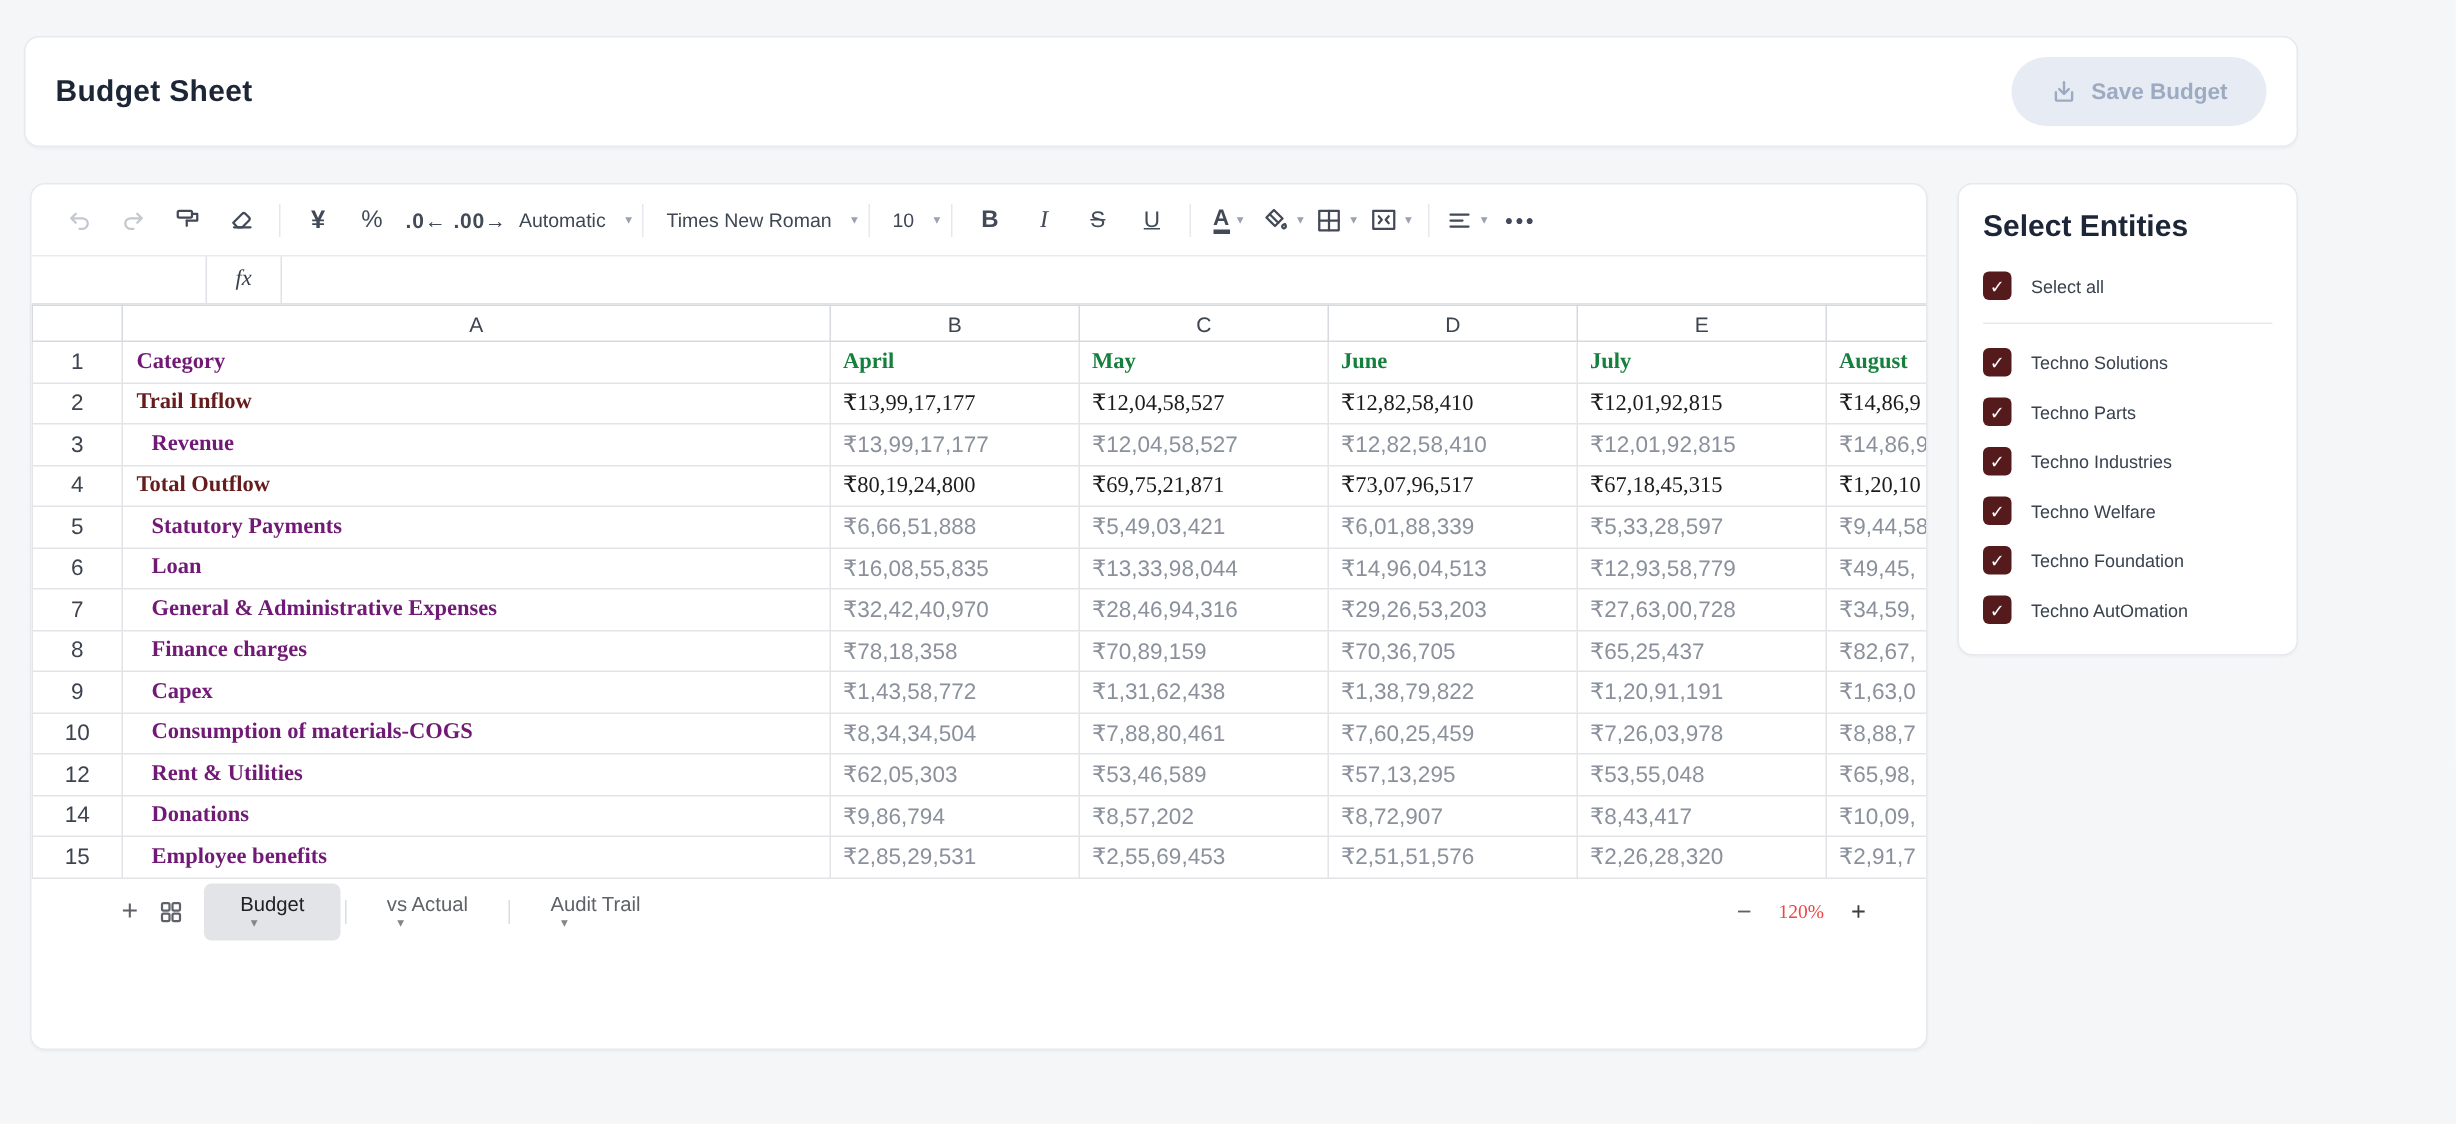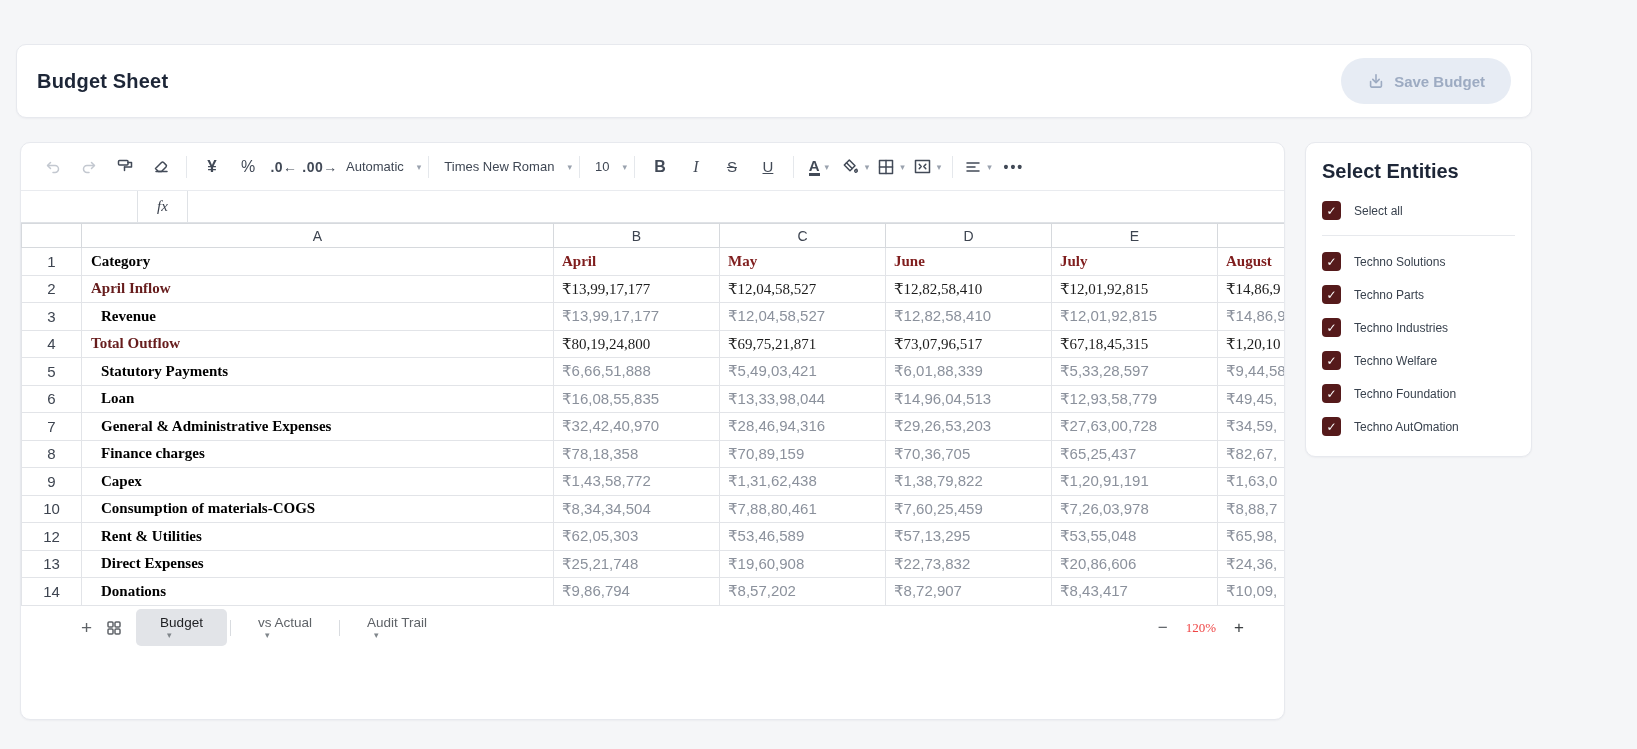--- a/index.html
+++ b/index.html
@@ -1,19 +1,19 @@
 <!DOCTYPE html>
 <html><head>
 <meta charset="utf-8">
 <style>
   * { box-sizing: border-box; margin: 0; padding: 0; }
   html,body { width:1637px; height:749px; overflow:hidden; background:#f5f6f8;
     font-family:"Liberation Sans","DejaVu Sans",sans-serif; }
   .card { position:absolute; background:#fff; border:1px solid #e7e9ee; border-radius:10px;
-    box-shadow:0 1px 2px rgba(16,24,40,.04);margin-top:20px; }
+    box-shadow:0 1px 2px rgba(16,24,40,.04); }
 
   
   #header-card { left:16px; top:24px; width:1516px; height:74px; display:flex;
     align-items:center; justify-content:space-between; padding:0 20px; }
   #page-title { font-size:20px; font-weight:700; color:#1d2637; letter-spacing:.2px; }
   #save-btn { display:flex; align-items:center; gap:9px; background:#e7ecf4; border:none;
     border-radius:23px; height:46px; padding:0 26px; color:#9dabc2; font-size:15px;
     font-weight:700; font-family:inherit; }
 
   
@@ -46,28 +46,28 @@
     font-size:15px; color:#3a414d; }
   #fxinput { flex:1; }
 
   
   table#grid { border-collapse:collapse; table-layout:fixed; width:1265px; }
   #grid th, #grid td { border:1px solid #e2e4e8; overflow:hidden; white-space:nowrap; }
   #grid thead th { height:24px; font-size:14px; font-weight:400; color:#3d4450;
     text-align:center; border-color:#d6d9dd; background:#fff; }
   #grid td { height:27.5px; font-size:15px; vertical-align:middle; background:#fff; }
   td.rnum { text-align:center; font-size:13.5px; color:#3d4450; }
-  td.cat { font-family:"Liberation Serif","DejaVu Serif",serif; font-weight:700; color:#000000;
+  td.cat { font-family:"Liberation Serif","DejaVu Serif",serif; font-weight:700; color:#701a75;
     padding-left:9px; }
   td.cat.indent { padding-left:19px; }
   td.cat.maroon { color:#661c1c; }
   td.val { padding-left:8px; font-family:"Liberation Sans","DejaVu Sans",sans-serif;
     color:#8b919c; }
   td.val.head { font-family:"Liberation Serif","DejaVu Serif",serif; font-weight:700;
-    color:#7f1d1d; }
+    color:#15803d; }
   tr.total td.val { background:#efefef; font-family:"Liberation Serif","DejaVu Serif",serif;
     color:#1c1c1c; }
 
   
   #tabbar { display:flex; align-items:center; height:34px; margin-top:5px;
     padding:0 40px 0 60px; }
   #tabbar .tbtn { color:#5f6368; font-size:19px; margin-right:14px; display:flex; align-items:center; }
   .tab { display:flex; align-items:flex-start; font-size:13.5px; color:#5f6368; padding:6px 24px;flex-direction:column; }
   .tab.active { background:#e2e4e8; border-radius:5px; color:#202124; }
   .tab .caret { margin-left:7px; color:#80868b; }
@@ -232,21 +232,21 @@
           <td class="rnum">1</td>
           <td class="cat">Category</td>
           <td class="val head">April</td>
           <td class="val head">May</td>
           <td class="val head">June</td>
           <td class="val head">July</td>
           <td class="val head">August</td>
         </tr>
         <tr class="total">
           <td class="rnum">2</td>
-          <td class="cat maroon">April Inflow</td>
+          <td class="cat maroon">Trail Inflow</td>
           <td class="val">₹13,99,17,177</td>
           <td class="val">₹12,04,58,527</td>
           <td class="val">₹12,82,58,410</td>
           <td class="val">₹12,01,92,815</td>
           <td class="val">₹14,86,9</td>
         </tr>
         <tr>
           <td class="rnum">3</td>
           <td class="cat indent">Revenue</td>
           <td class="val">₹13,99,17,177</td>
@@ -321,36 +321,36 @@
         <tr>
           <td class="rnum">12</td>
           <td class="cat indent">Rent &amp; Utilities</td>
           <td class="val">₹62,05,303</td>
           <td class="val">₹53,46,589</td>
           <td class="val">₹57,13,295</td>
           <td class="val">₹53,55,048</td>
           <td class="val">₹65,98,</td>
         </tr>
         <tr>
-          <td class="rnum">13</td>
-          <td class="cat indent">Direct Expenses</td>
-          <td class="val">₹25,21,748</td>
-          <td class="val">₹19,60,908</td>
-          <td class="val">₹22,73,832</td>
-          <td class="val">₹20,86,606</td>
-          <td class="val">₹24,36,</td>
-        </tr>
-        <tr>
           <td class="rnum">14</td>
           <td class="cat indent">Donations</td>
           <td class="val">₹9,86,794</td>
           <td class="val">₹8,57,202</td>
           <td class="val">₹8,72,907</td>
           <td class="val">₹8,43,417</td>
           <td class="val">₹10,09,</td>
+        </tr>
+        <tr>
+          <td class="rnum">15</td>
+          <td class="cat indent">Employee benefits</td>
+          <td class="val">₹2,85,29,531</td>
+          <td class="val">₹2,55,69,453</td>
+          <td class="val">₹2,51,51,576</td>
+          <td class="val">₹2,26,28,320</td>
+          <td class="val">₹2,91,7</td>
         </tr>
       </tbody>
   </table>
 
   <div id="tabbar">
     <div class="tbtn">+</div>
     <div class="tbtn">
       <svg width="16" height="16" viewBox="0 0 16 16" fill="none" stroke="#5f6368" stroke-width="1.5">
         <rect x="2" y="2" width="5" height="5" rx="1"></rect>
           <rect x="9" y="2" width="5" height="5" rx="1"></rect>

